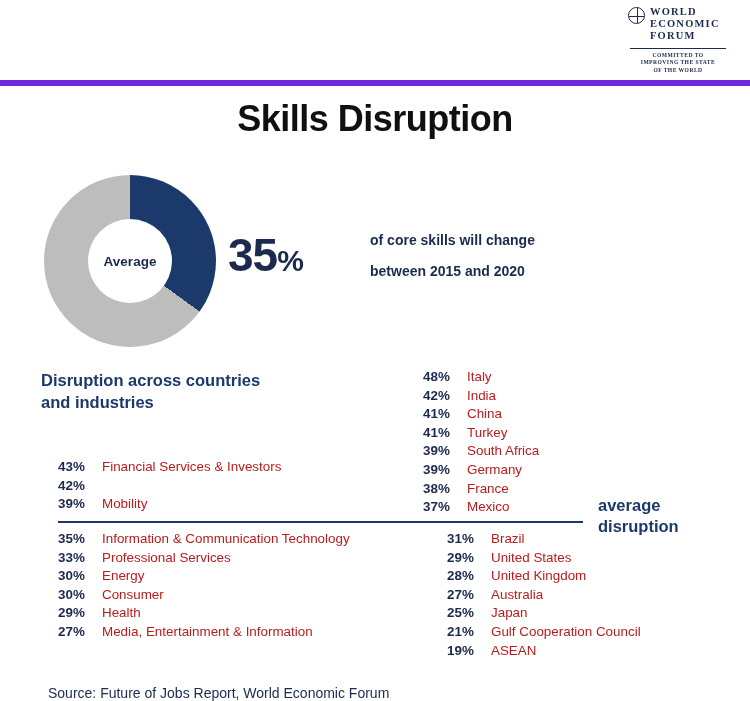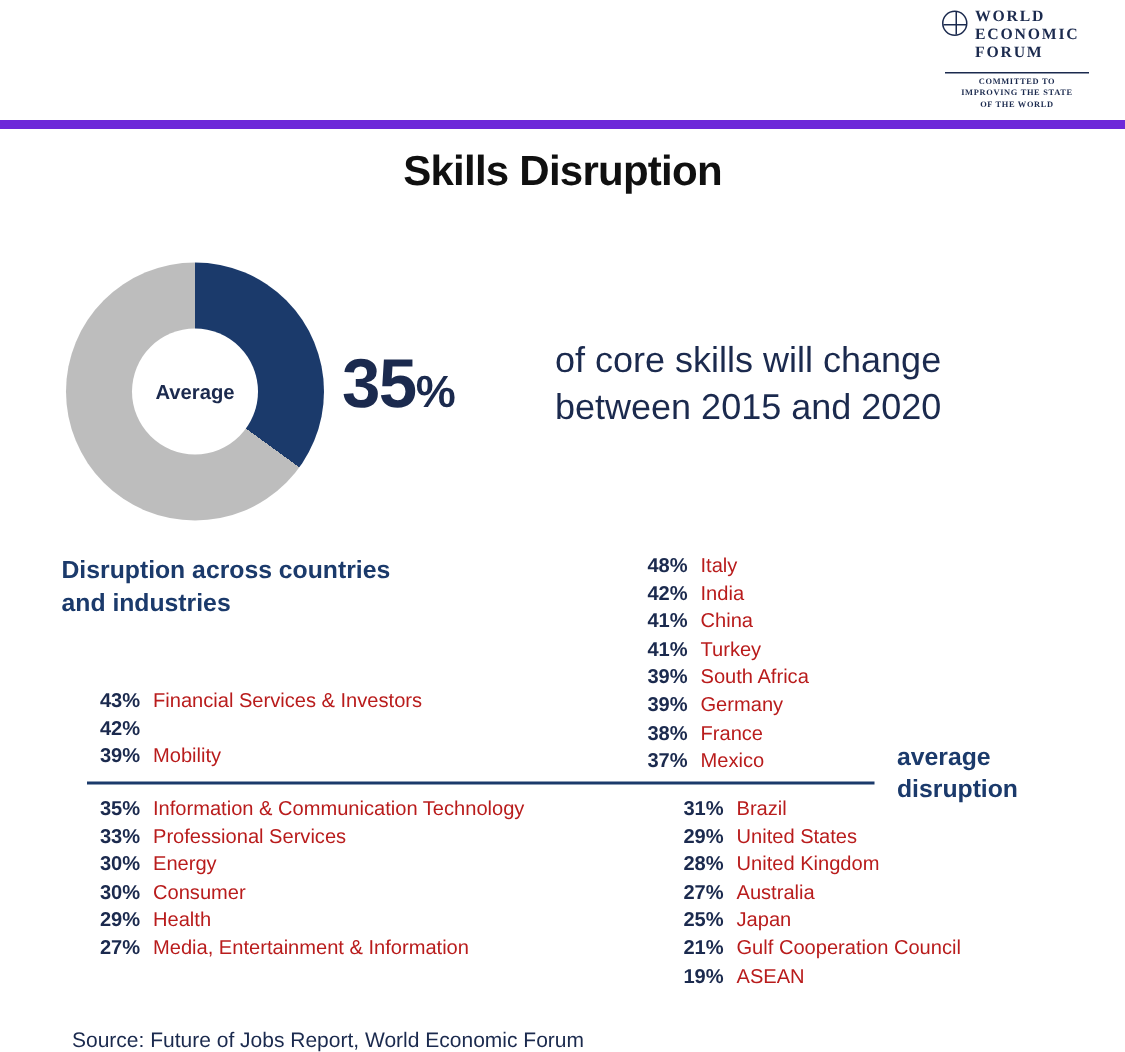--- a/index.html
+++ b/index.html
@@ -85,21 +85,21 @@
     line-height: 7.4px;
     color: #1b2a4e;
   }
 
   
   .page-title {
     position: absolute;
     top: 98px;
     width: 750px;
     text-align: center;
-    font-size: 28px;
+    font-size: 36px;
     font-weight: bold;
     color: #101010;
     letter-spacing: -0.5px;
   }
 
   
   .donut-wrap {
     position: absolute;
     left: 44px;
     top: 175px;
@@ -143,22 +143,22 @@
     font-size: 46px;
     font-weight: bold;
     color: #1b2a4e;
     letter-spacing: -1px;
   }
   .headline-pct .sym { font-size: 30px; }
   .headline-text {
     position: absolute;
     left: 370px;
     top: 225px;
-    font-size: 24px;
-    font-weight: normal;
+    font-size: 14px;
+    font-weight: bold;
     line-height: 31px;
     color: #1b2a4e;
     width: 360px;
   }
 
   
   .section-title {
     position: absolute;
     left: 41px;
     top: 369px;
@@ -194,21 +194,21 @@
   }
   .row {
     display: flex;
     align-items: baseline;
     line-height: 18.6px;
     font-size: 13.4px;
     color: #1b2a4e;
   }
   .row .pct {
     width: 44px;
-    text-align: center;
+    text-align: left;
     font-weight: bold;
     color: #1b2a4e;
     flex: 0 0 44px;
   }
   .row .name {
     color: #b91c1c;
   }
 
   #industries-above { left: 58px; top: 458px; width: 340px; }
   #industries-below { left: 58px; top: 530px; width: 340px; }

